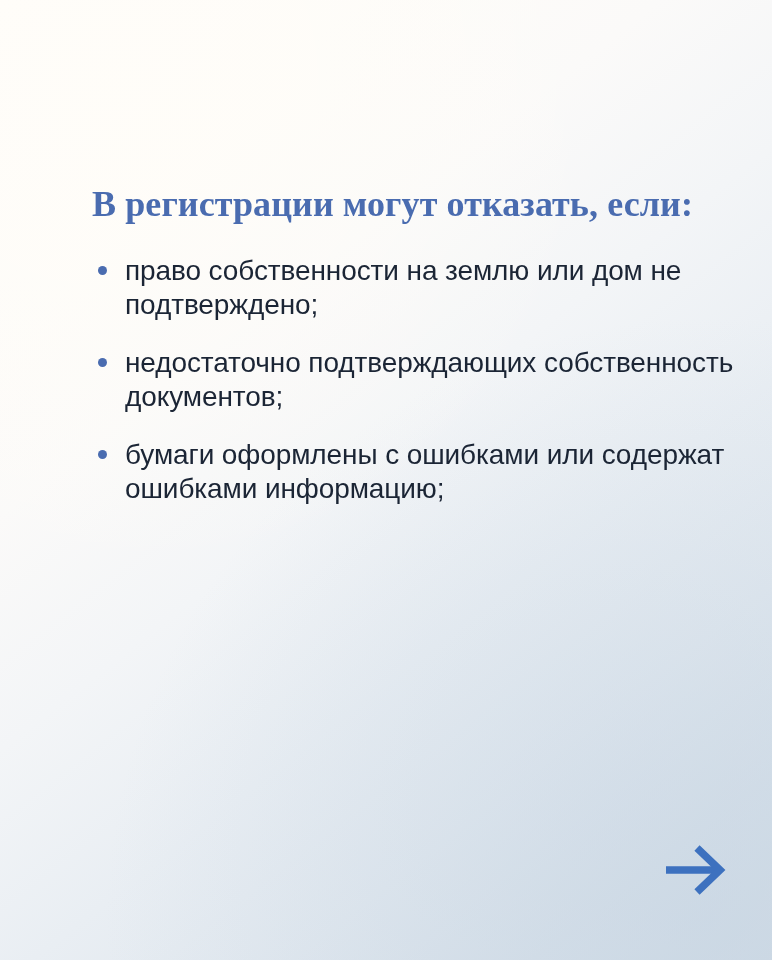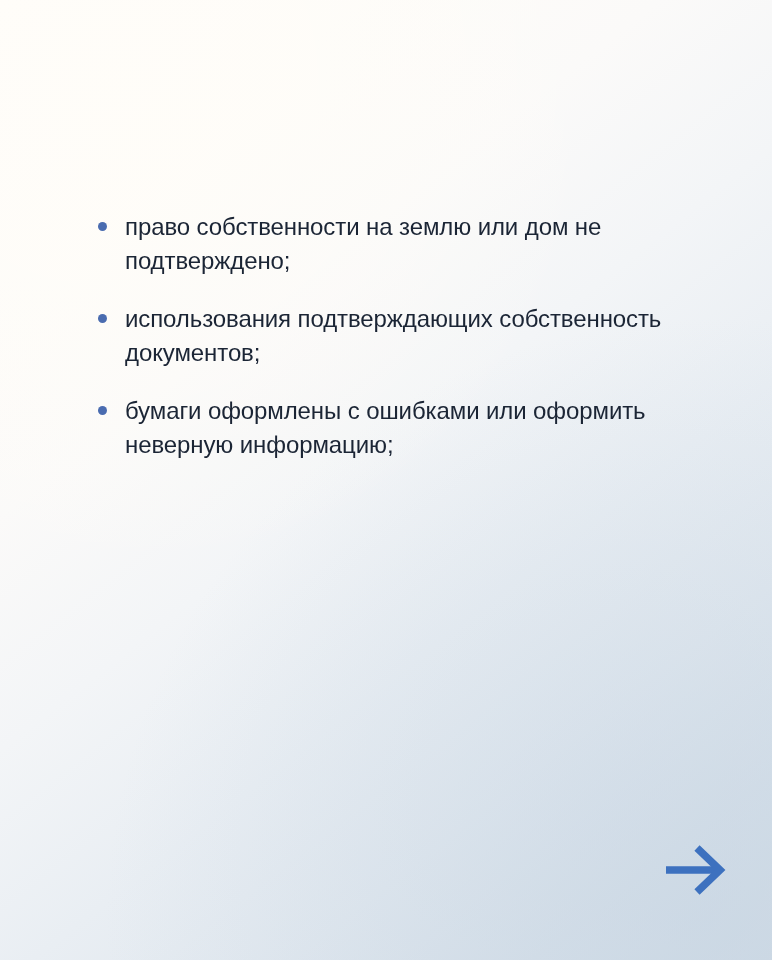--- a/index.html
+++ b/index.html
@@ -64,21 +64,21 @@
 
   .bullet-list {
     list-style: none;
     margin-top: 28px;
   }
 
   .bullet-item {
     position: relative;
     padding-left: 33px;
     margin-bottom: 25px;
-    font-size: 24px;
+    font-size: 28px;
     line-height: 33.5px;
     color: #1b2535;
     letter-spacing: -0.1px;
   }
 
   .bullet-item:last-child { margin-bottom: 0; }
 
   .bullet-dot {
     position: absolute;
     left: 6px;
@@ -102,36 +102,37 @@
 
   .next-arrow svg { display: block; }
 </style>
 </head>
 <body>
 
 <div class="slide">
 
   <div class="content">
 
+    <h1 class="slide-title">В регистрации могут отказать, если:</h1>
 
     <ul class="bullet-list">
 
       <li class="bullet-item">
         <span class="bullet-dot"></span>
         <span class="bullet-text">право собственности на землю или дом не подтверждено;</span>
       </li>
 
       <li class="bullet-item">
         <span class="bullet-dot"></span>
-        <span class="bullet-text">использования подтверждающих собственность документов;</span>
+        <span class="bullet-text">недостаточно подтверждающих собственность документов;</span>
       </li>
 
       <li class="bullet-item">
         <span class="bullet-dot"></span>
-        <span class="bullet-text">бумаги оформлены с ошибками или оформить неверную информацию;</span>
+        <span class="bullet-text">бумаги оформлены с ошибками или содержат ошибками информацию;</span>
       </li>
 
 
     </ul>
   </div>
 
   <div class="next-arrow">
     <svg width="72" height="64" viewBox="0 0 72 64">
       <g fill="none" stroke="#3d71bf" stroke-width="7.5" stroke-linecap="butt" stroke-linejoin="miter">
         <line x1="6" y1="32" x2="58" y2="32"></line>

